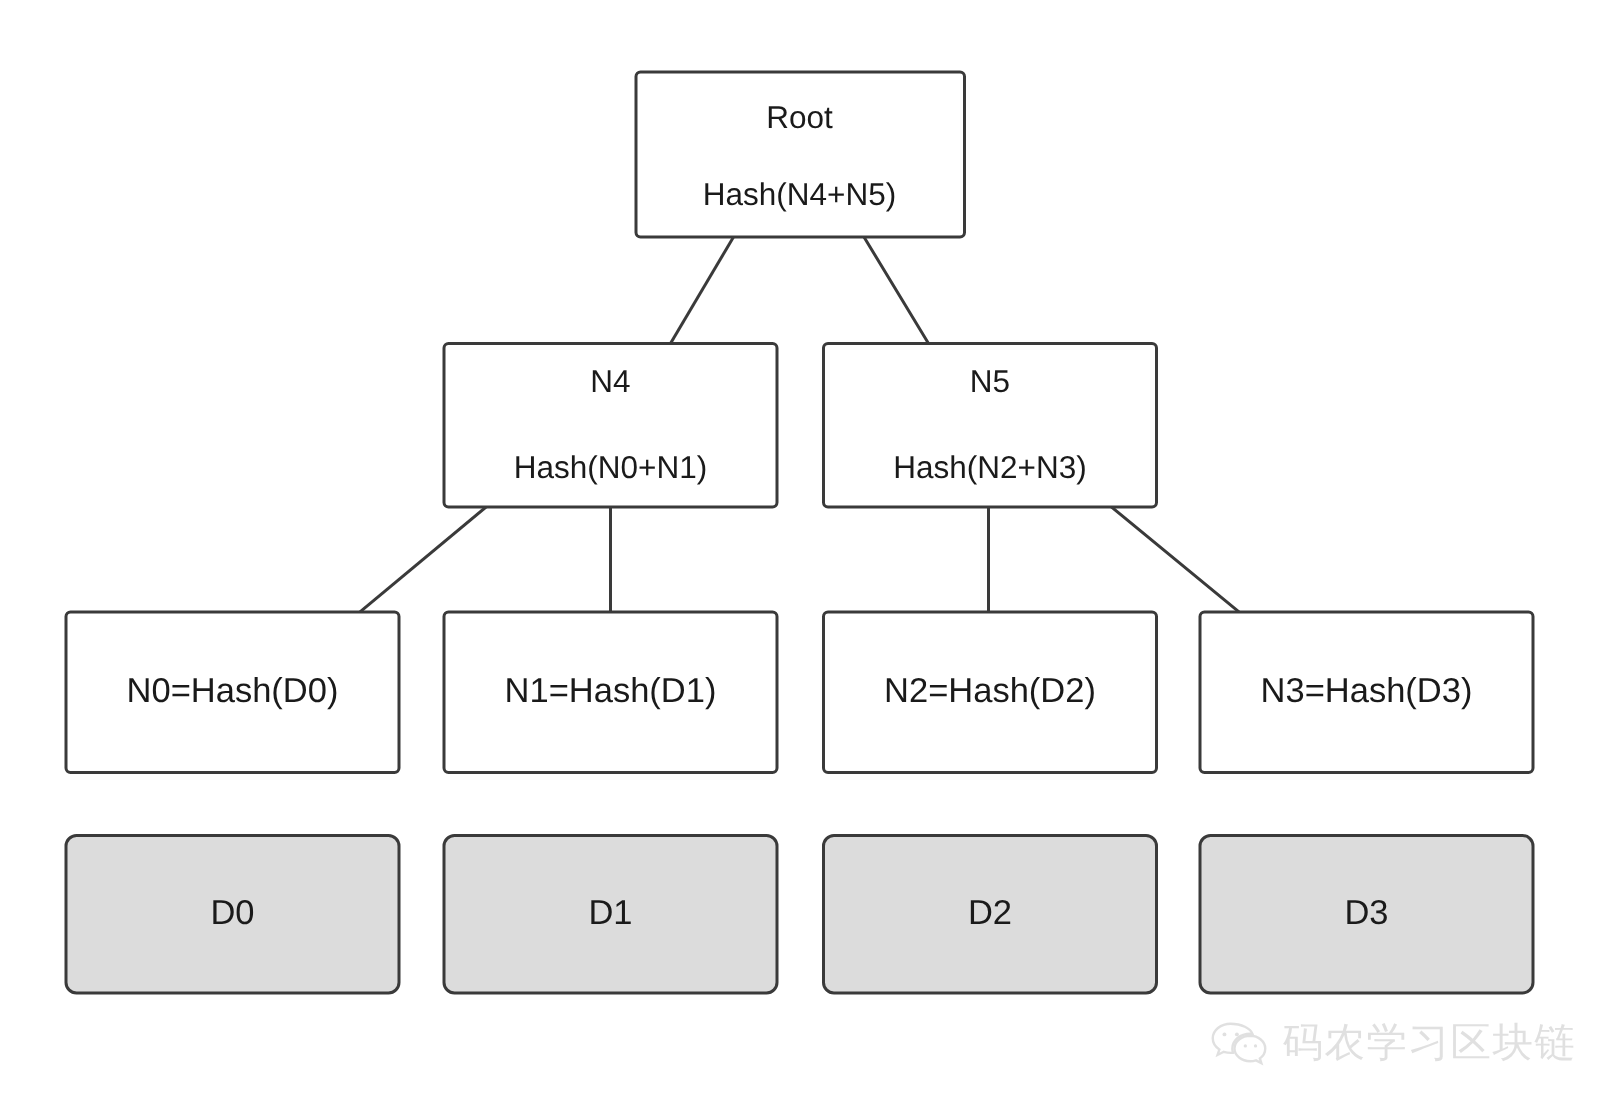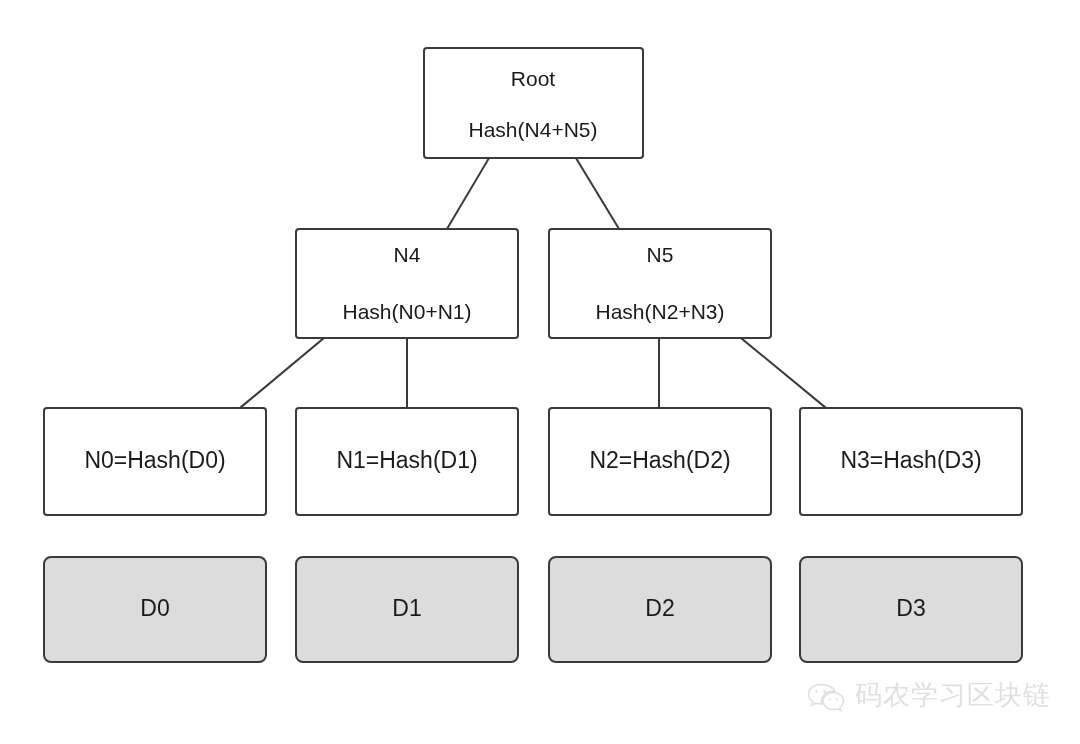--- a/index.html
+++ b/index.html
@@ -62,21 +62,21 @@
     fill: #1a1a1a;
     text-anchor: middle;
     dominant-baseline: middle;
   }
   
   #watermark {
     position: absolute;
     left: 806px;
     top: 677px;
     display: flex;
-    align-items: flex-end;
+    align-items: center;
     gap: 9px;
     opacity: 0.30;
     pointer-events: none;
   }
   #watermark .wm-text {
     font-family: "Liberation Sans", sans-serif;
     font-size: 27px;
     color: #9a9a9a;
     letter-spacing: 1px;
     white-space: nowrap;

